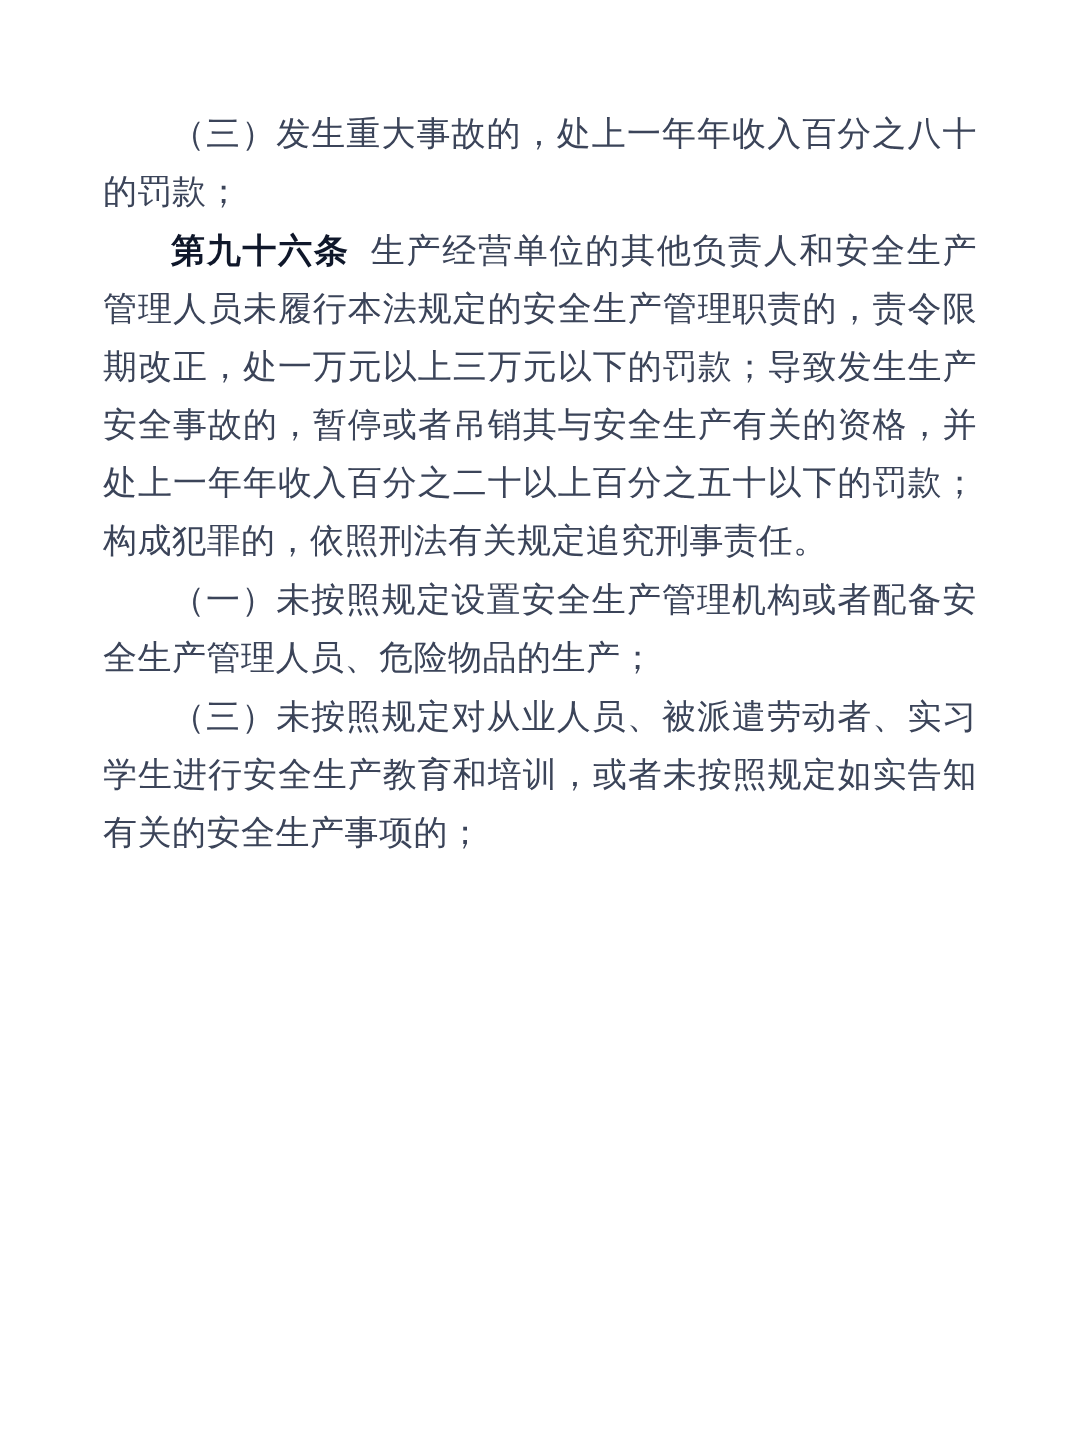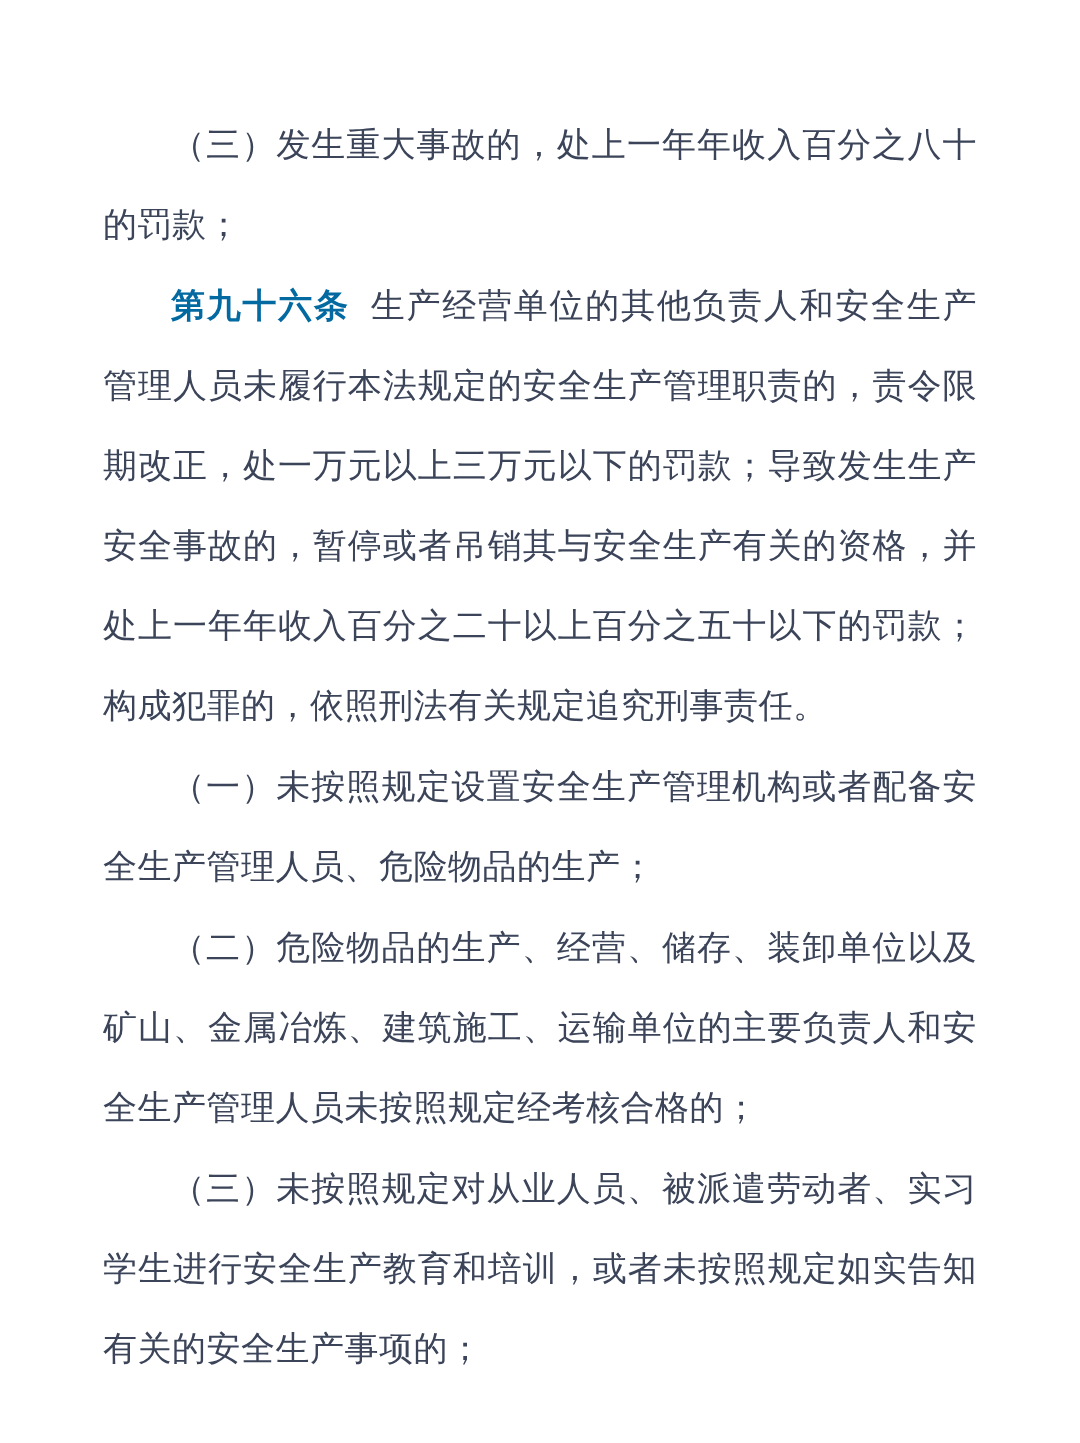--- a/index.html
+++ b/index.html
@@ -17,39 +17,38 @@
     width: 1080px;
     height: 1443px;
     padding: 104px 103px 0 103px;
     background: #ffffff;
   }
   .para {
     margin: 0;
     padding: 0;
     font-family: "Liberation Serif", "DejaVu Serif", serif;
     font-size: 34px;
-    line-height: 80px;
+    line-height: 58px;
     color: #3b4459;
     text-align: justify;
     text-justify: inter-ideograph;
     text-indent: 2em;
     letter-spacing: 0.5px;
   }
   .article-num {
     font-family: "Liberation Sans", "DejaVu Sans", sans-serif;
     font-weight: 700;
-    color: #0369a1;
+    color: #0f172a;
     margin-right: 0.62em;
   }
   .article-num:empty {
     margin-right: 0;
   }
 </style>
 </head>
 <body>
 
 <div class="page">
   <p class="para"><b class="article-num"></b><span>（三）发生重大事故的，处上一年年收入百分之八十的罚款；</span></p>
   <p class="para"><b class="article-num">第九十六条</b><span>生产经营单位的其他负责人和安全生产管理人员未履行本法规定的安全生产管理职责的，责令限期改正，处一万元以上三万元以下的罚款；导致发生生产安全事故的，暂停或者吊销其与安全生产有关的资格，并处上一年年收入百分之二十以上百分之五十以下的罚款；构成犯罪的，依照刑法有关规定追究刑事责任。</span></p>
   <p class="para"><b class="article-num"></b><span>（一）未按照规定设置安全生产管理机构或者配备安全生产管理人员、危险物品的生产；</span></p>
-  <p class="para"><b class="article-num"></b><span>（二）危险物品的生产、经营、储存、装卸单位以及矿山、金属冶炼、建筑施工、运输单位的主要负责人和安全生产管理人员未按照规定经考核合格的；</span></p>
   <p class="para"><b class="article-num"></b><span>（三）未按照规定对从业人员、被派遣劳动者、实习学生进行安全生产教育和培训，或者未按照规定如实告知有关的安全生产事项的；</span></p>
 </div>
 
 </body></html>

